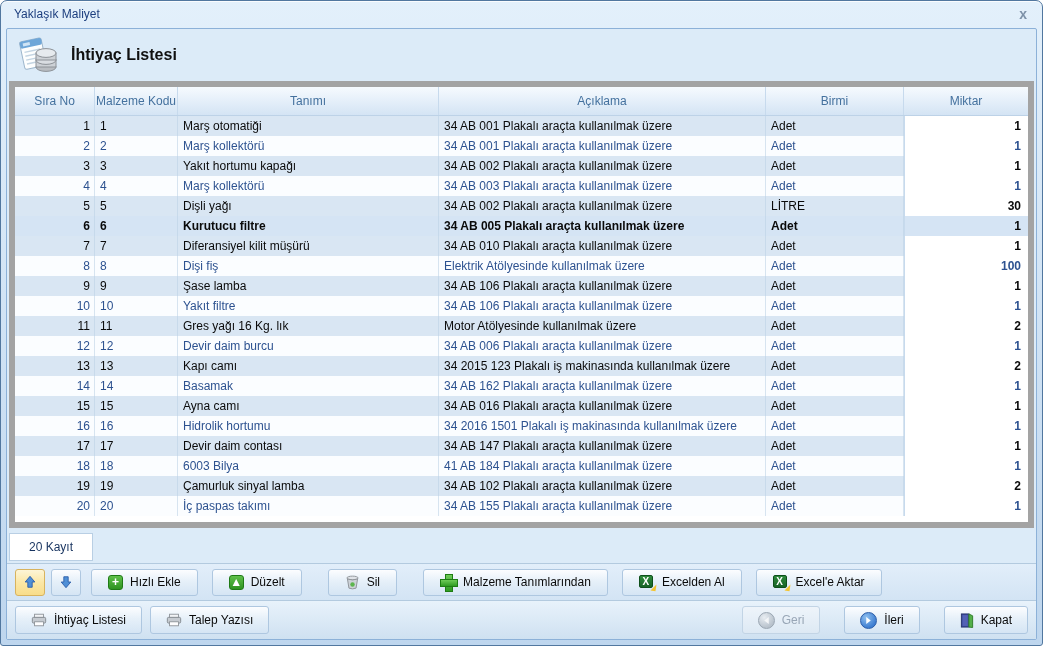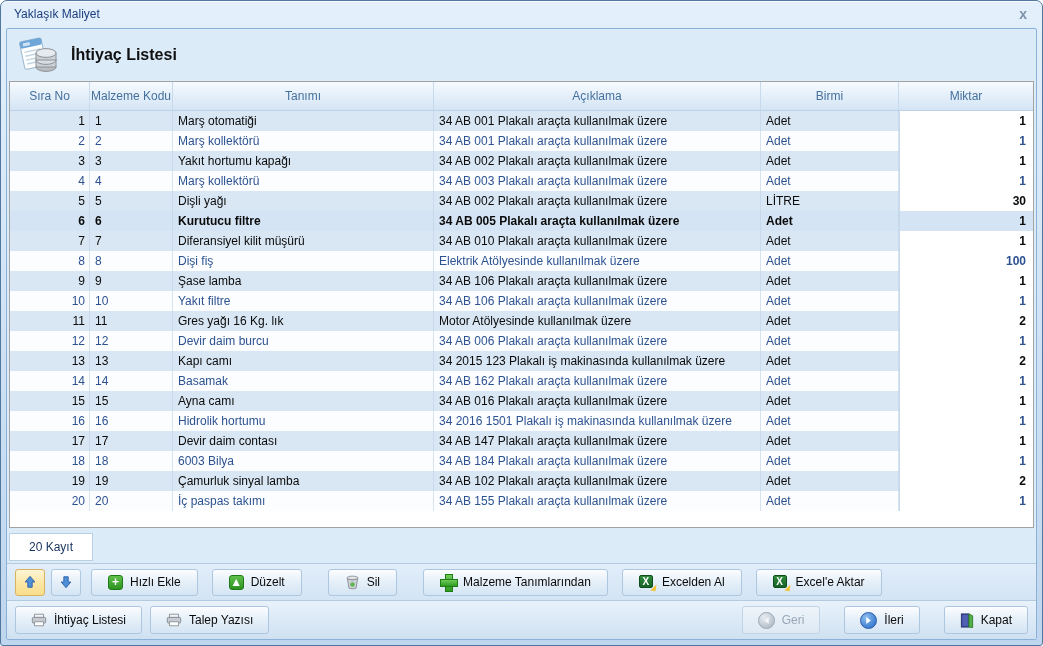--- a/index.html
+++ b/index.html
@@ -26,21 +26,21 @@
     display:flex; flex-direction:column;
   }
 
   .app-header{ height:52px; display:flex; align-items:center; padding:0 10px; }
   .app-header .hdr-icon{ width:42px; height:38px; margin-right:12px; }
   .app-header .hdr-title{ font-size:16px; font-weight:bold; color:#101010; }
 
   
   .grid-wrap{
     margin:0 2px; height:447px;
-    background:#fff; border:1px solid #a3a3a3;
+    background:#fff; border:6px solid #a3a3a3;
     overflow:hidden;
   }
   .grid-head{ display:grid; grid-template-columns:80px 83px 261px 327px 138px 1fr; height:29px;
     background:linear-gradient(#f6fafe,#e3eef9 55%,#d4e4f4);
     border-bottom:1px solid #bdd2e7;
   }
   .grid-head .hcell{
     font-size:12px; color:#44719e; text-align:center; line-height:28px;
     border-right:1px solid #c7daed; overflow:hidden; white-space:nowrap;
   }
@@ -303,21 +303,21 @@
     <div class="cell c-kod">17</div>
     <div class="cell c-tanim">Devir daim contası</div>
     <div class="cell c-aciklama">34 AB 147 Plakalı araçta kullanılmak üzere</div>
     <div class="cell c-birim">Adet</div>
     <div class="cell c-miktar">1</div>
   </div>
           <div class="grid-row plain">
     <div class="cell c-sira">18</div>
     <div class="cell c-kod">18</div>
     <div class="cell c-tanim">6003 Bilya</div>
-    <div class="cell c-aciklama">34 AB 184 Plakalı araçta kullanılmak üzere</div>
+    <div class="cell c-aciklama">41 AB 184 Plakalı araçta kullanılmak üzere</div>
     <div class="cell c-birim">Adet</div>
     <div class="cell c-miktar">1</div>
   </div>
           <div class="grid-row striped">
     <div class="cell c-sira">19</div>
     <div class="cell c-kod">19</div>
     <div class="cell c-tanim">Çamurluk sinyal lamba</div>
     <div class="cell c-aciklama">34 AB 102 Plakalı araçta kullanılmak üzere</div>
     <div class="cell c-birim">Adet</div>
     <div class="cell c-miktar">2</div>

